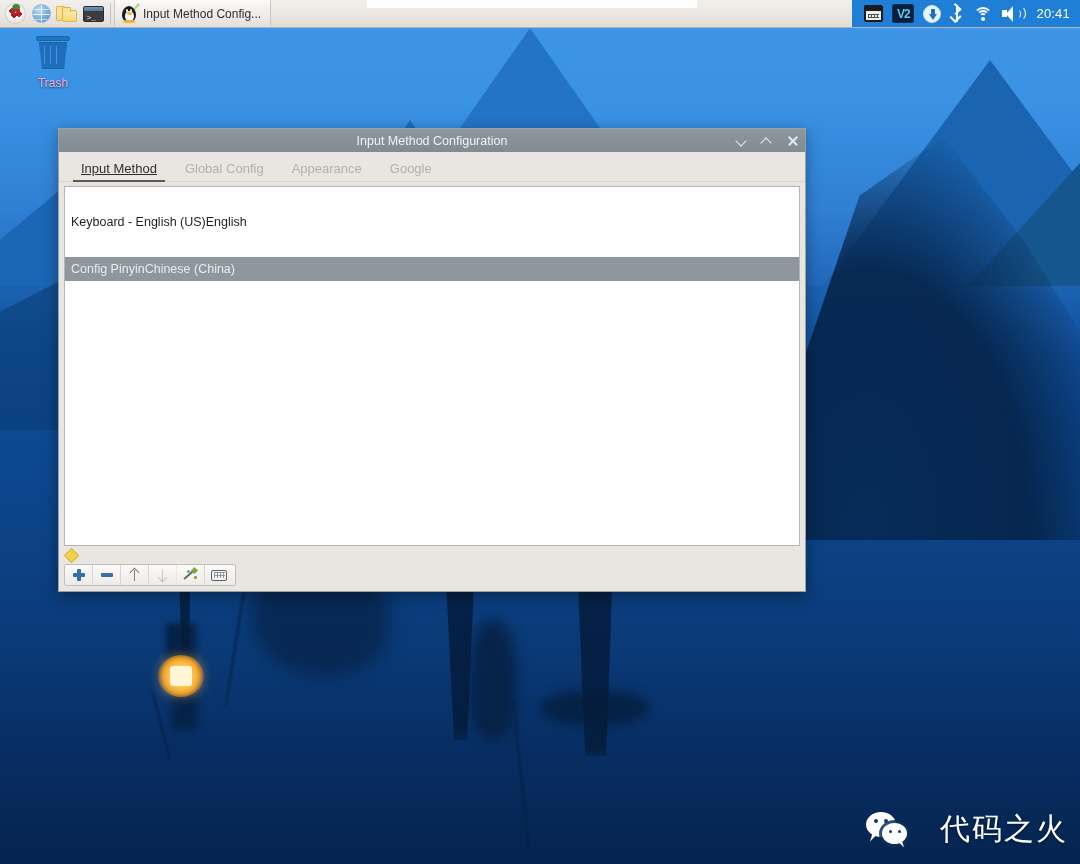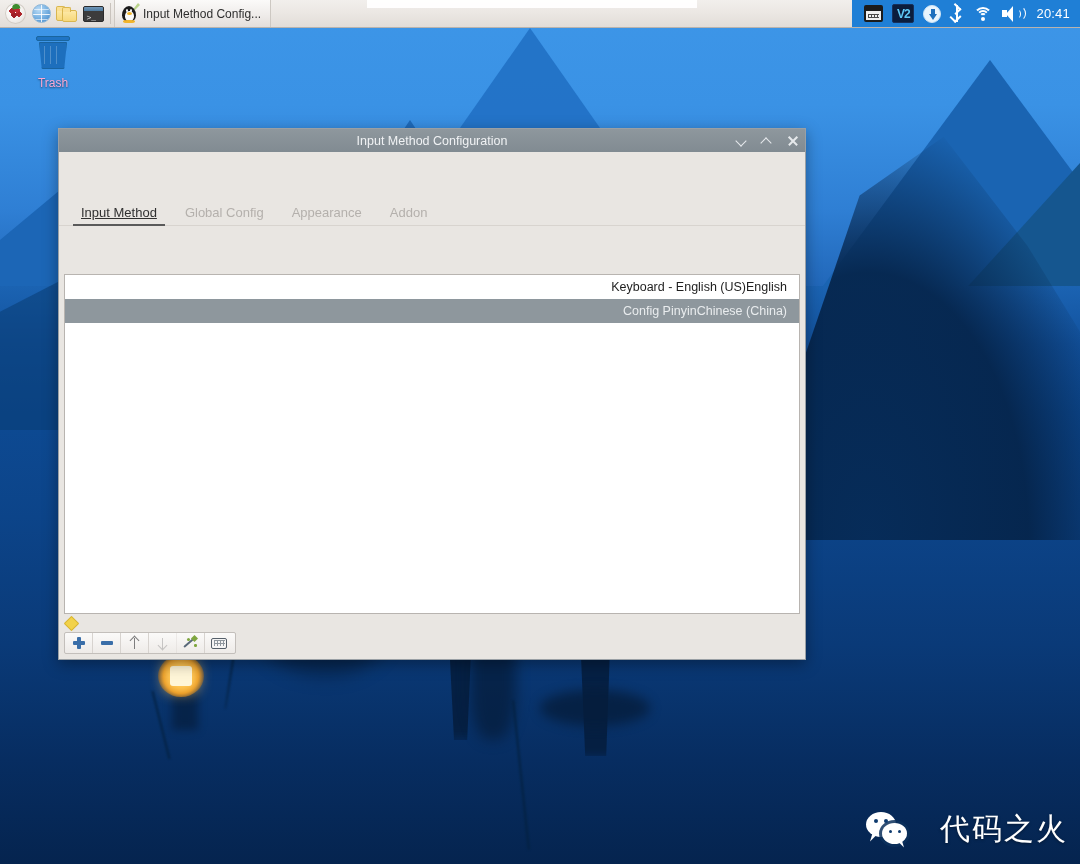--- a/index.html
+++ b/index.html
@@ -522,26 +522,26 @@
     font-size: 13px;
     padding-left: 4px;
     letter-spacing: .2px;
     cursor: default;
   }
 
   
   #imconfig-window {
     position: absolute;
     left: 58px; top: 128px;
-    width: 748px; height: 532px;
+    width: 748px; height: 464px;
     background: #e9e6e2;
     border: 1px solid #9aa0a5;
     box-shadow: 0 4px 14px rgba(0,0,0,.35);
     z-index: 40;
-    display: flex; flex-direction: column; gap: 44px;
+    display: flex; flex-direction: column;
   }
   #titlebar {
     height: 23px;
     background: linear-gradient(180deg,#8e979d 0%, #818b92 100%);
     display: flex; align-items: center;
     position: relative;
     flex: 0 0 auto;
     cursor: default;
   }
   #window-title {
@@ -612,26 +612,27 @@
   }
   #im-list {
     flex: 1 1 auto;
     background: #ffffff;
     border: 1px solid #b8b4b0;
     overflow: hidden;
     min-height: 0;
   }
   .im-row {
     display: flex; align-items: center;
-    justify-content: flex-end;
+    justify-content: flex-start;
     height: 24px;
-    padding: 0 12px 0 6px;
+    padding: 0 4px 0 6px;
     font-size: 12.5px;
     color: #1e1e1e;
     cursor: pointer;
+    margin-top: 23px;
   }
   .im-row.selected {
     background: #8e979d;
     color: #e9ecee;
   }
   .im-lang { font-size: 12.5px; }
 
   #hint-row {
     display: flex; align-items: center;
     gap: 3px;
@@ -935,21 +936,21 @@
           <span class="chev up"></span>
         </div>
       <div class="win-btn xmark"></div>
     </div>
   </div>
 
   <div id="tabs">
     <div class="tab active">Input Method</div>
     <div class="tab">Global Config</div>
     <div class="tab">Appearance</div>
-    <div class="tab">Addon</div>
+    <div class="tab">Google</div>
   </div>
 
   <div id="dialog-body">
 
     <div id="im-list">
       <div class="im-row">
         <span>Keyboard - English (US)</span>
         <span class="im-lang">English</span>
       </div>
       <div class="im-row selected">

